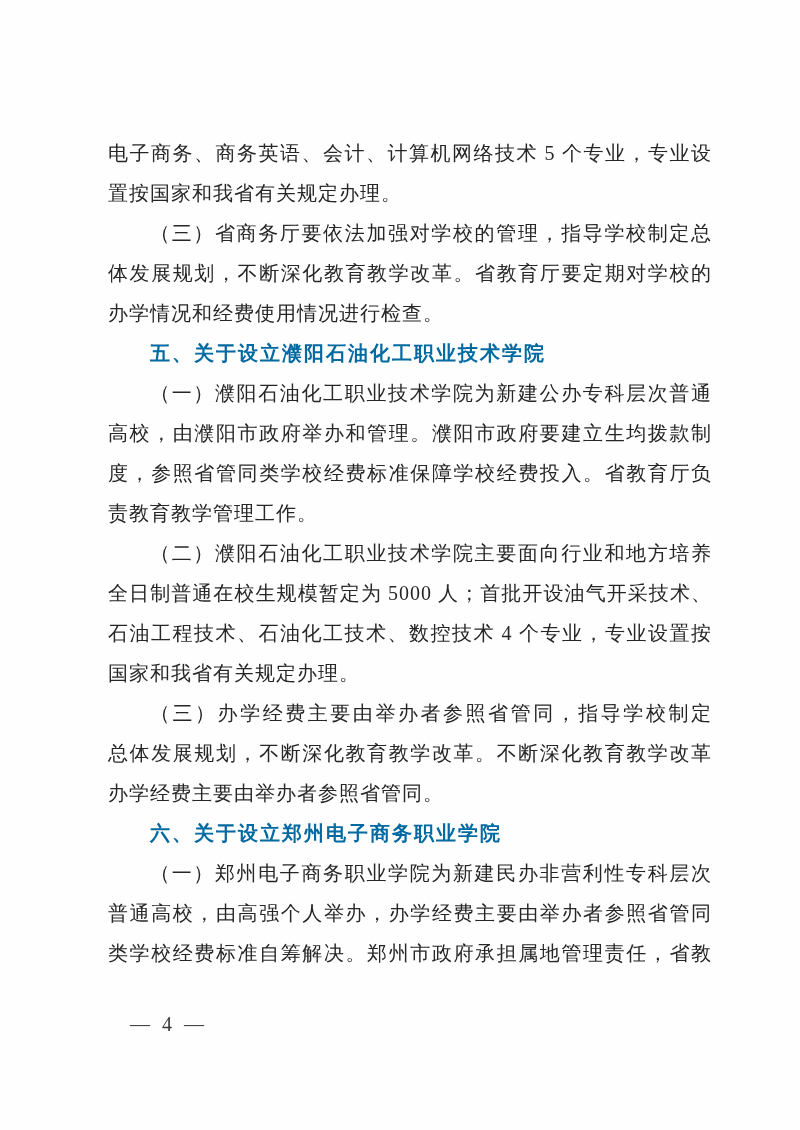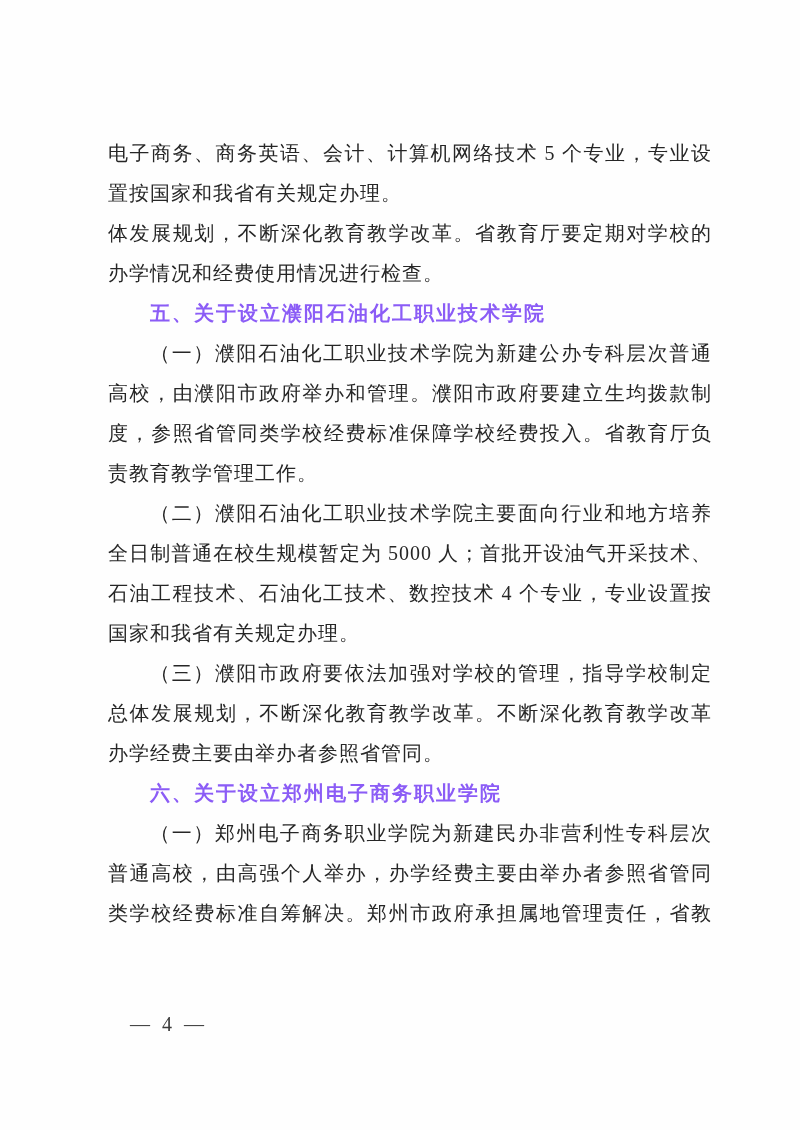--- a/index.html
+++ b/index.html
@@ -33,21 +33,21 @@
   }
   .line.fill {
     text-align-last: justify;
   }
   .line.indent {
     text-indent: 42px;
   }
   .line.heading {
     font-family: "Liberation Sans", "DejaVu Sans", sans-serif;
     font-weight: 700;
-    color: #8b5cf6;
+    color: #0369a1;
     letter-spacing: 2px;
   }
   .footer {
     position: absolute;
     left: 118px;
     top: 1004px;
     height: 40px;
     line-height: 40px;
     font-size: 20px;
     color: #3a3a3a;
@@ -62,32 +62,33 @@
 </style>
 </head>
 <body>
 
 <div class="page">
 
   <div class="doc-body">
 
   <div class="line fill">电子商务、商务英语、会计、计算机网络技术 5 个专业，专业设</div>
       <div class="line">置按国家和我省有关规定办理。</div>
+      <div class="line indent fill">（三）省商务厅要依法加强对学校的管理，指导学校制定总</div>
       <div class="line fill">体发展规划，不断深化教育教学改革。省教育厅要定期对学校的</div>
       <div class="line">办学情况和经费使用情况进行检查。</div>
       <div class="line indent heading">五、关于设立濮阳石油化工职业技术学院</div>
       <div class="line indent fill">（一）濮阳石油化工职业技术学院为新建公办专科层次普通</div>
       <div class="line fill">高校，由濮阳市政府举办和管理。濮阳市政府要建立生均拨款制</div>
       <div class="line fill">度，参照省管同类学校经费标准保障学校经费投入。省教育厅负</div>
       <div class="line">责教育教学管理工作。</div>
       <div class="line indent fill">（二）濮阳石油化工职业技术学院主要面向行业和地方培养</div>
       <div class="line fill">全日制普通在校生规模暂定为 5000 人；首批开设油气开采技术、</div>
       <div class="line fill">石油工程技术、石油化工技术、数控技术 4 个专业，专业设置按</div>
       <div class="line">国家和我省有关规定办理。</div>
-      <div class="line indent fill">（三）濮阳市政府要依法加强对学校的管理，指导学校制定</div>
+      <div class="line indent fill">（三）办学经费主要由举办者参照省管同，指导学校制定</div>
       <div class="line fill">总体发展规划，不断深化教育教学改革。不断深化教育教学改革</div>
       <div class="line">办学经费主要由举办者参照省管同。</div>
       <div class="line indent heading">六、关于设立郑州电子商务职业学院</div>
       <div class="line indent fill">（一）郑州电子商务职业学院为新建民办非营利性专科层次</div>
       <div class="line fill">普通高校，由高强个人举办，办学经费主要由举办者参照省管同</div>
       <div class="line fill">类学校经费标准自筹解决。郑州市政府承担属地管理责任，省教</div>
     </div>
 
   <div class="footer">
     <span class="dash">—</span><span class="num">4</span><span class="dash">—</span>

